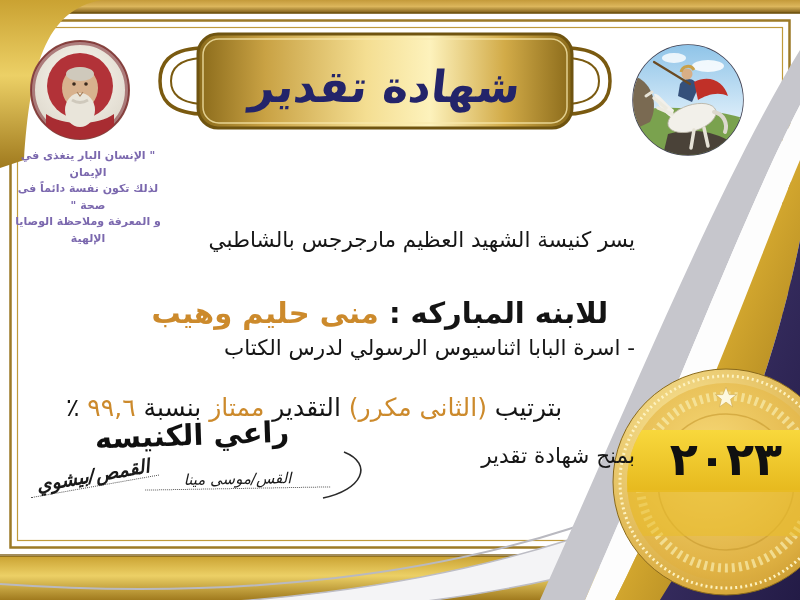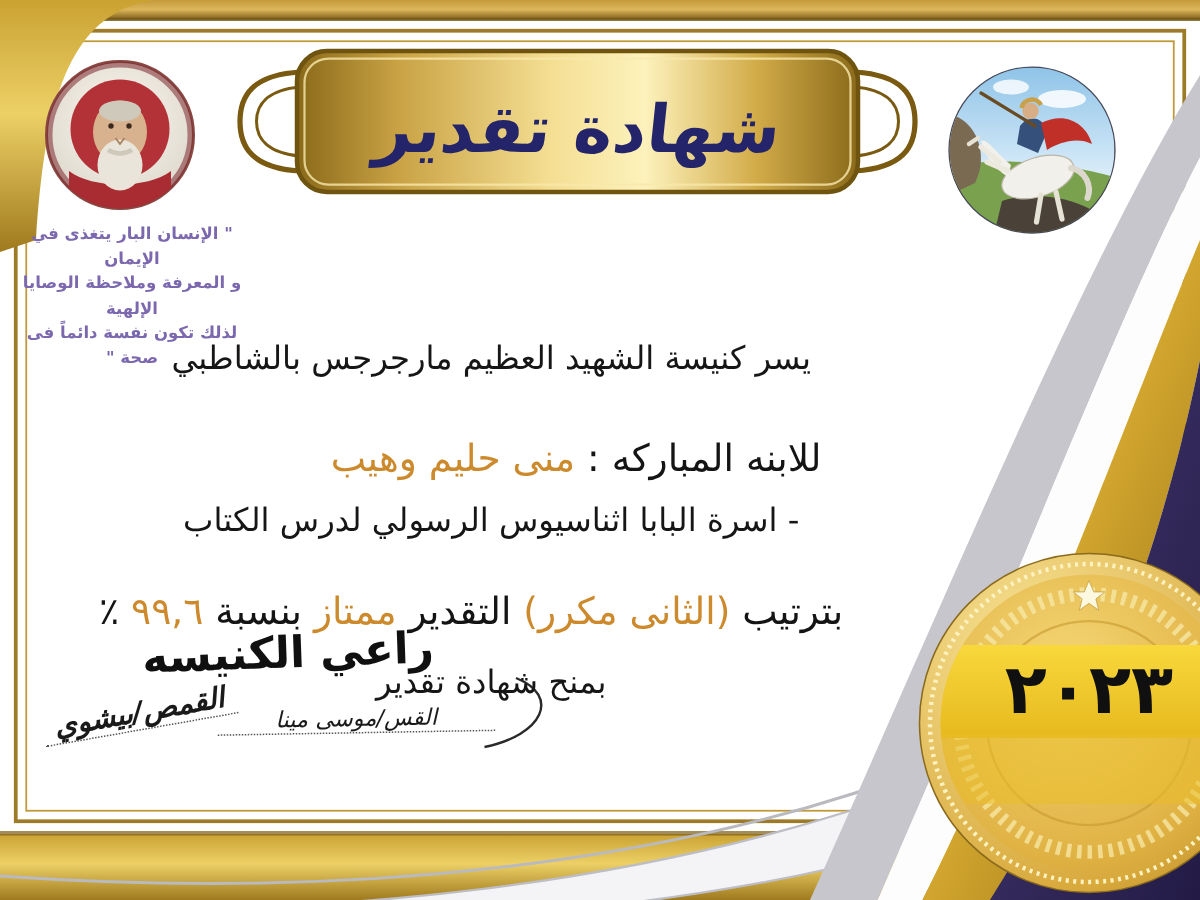--- a/index.html
+++ b/index.html
@@ -10,25 +10,25 @@
   svg text{font-family:"DejaVu Sans",sans-serif;}
 
   .banner-title{left:198px;top:50px;width:374px;height:74px;line-height:74px;
     text-align:center;font-size:44px;font-weight:bold;color:#23246a;
     transform:skewX(-6deg);direction:rtl;}
 
   .quote{left:4px;top:148px;width:168px;direction:rtl;text-align:center;
     font-size:11px;line-height:1.5;color:#7b68ae;font-weight:bold;}
   .quote span{display:block;}
 
-  .bodylines{left:20px;top:150px;width:615px;direction:rtl;text-align:center;
+  .bodylines{left:20px;top:150px;width:615px;direction:rtl;text-align:right;
     font-size:21.5px;line-height:36px;color:#161616;white-space:pre-wrap;}
 
   .recipient{left:100px;top:262px;width:600px;direction:rtl;text-align:center;
-    font-size:25px;font-weight:normal;color:#141414;white-space:pre-wrap;}
+    font-size:29px;font-weight:bold;color:#141414;white-space:pre-wrap;}
   .recipient .gold{color:#cc8a2c;}
 
   .achievement{left:45px;top:331px;width:605px;direction:rtl;text-align:center;
     font-size:19.5px;color:#141414;}
 
   .rankline{left:25px;top:364px;width:610px;direction:rtl;text-align:center;
     font-size:25px;color:#141414;white-space:pre-wrap;}
   .rankline .gold{color:#cc8a2c;}
 
   .pastor{left:62px;top:418px;width:260px;text-align:center;direction:rtl;
@@ -197,22 +197,22 @@
       </g>
     </g>
 
     <path d="M323,498 C362,490 374,464 344,452" fill="none" stroke="#2a2a2a" stroke-width="1.6"></path>
   </svg>
 
   <div class="abs banner-title">شهادة تقدير</div>
 
   <div class="abs quote">
     <span>" الإنسان البار يتغذى في الإيمان</span>
+    <span>لذلك تكون نفسة دائماً فى صحة "</span>
     <span>و المعرفة وملاحظة الوصايا الإلهية</span>
-    <span>لذلك تكون نفسة دائماً فى صحة "</span>
   </div>
 
   <div class="abs bodylines">
     <div>يسر كنيسة الشهيد العظيم مارجرجس بالشاطبي</div>
     <div>- اسرة البابا اثناسيوس الرسولي لدرس الكتاب</div>
     <div>بمنح شهادة تقدير</div>
   </div>
 
   <div class="abs recipient">
     <span>للابنه المباركه : </span><span class="gold">منى حليم وهيب</span>

